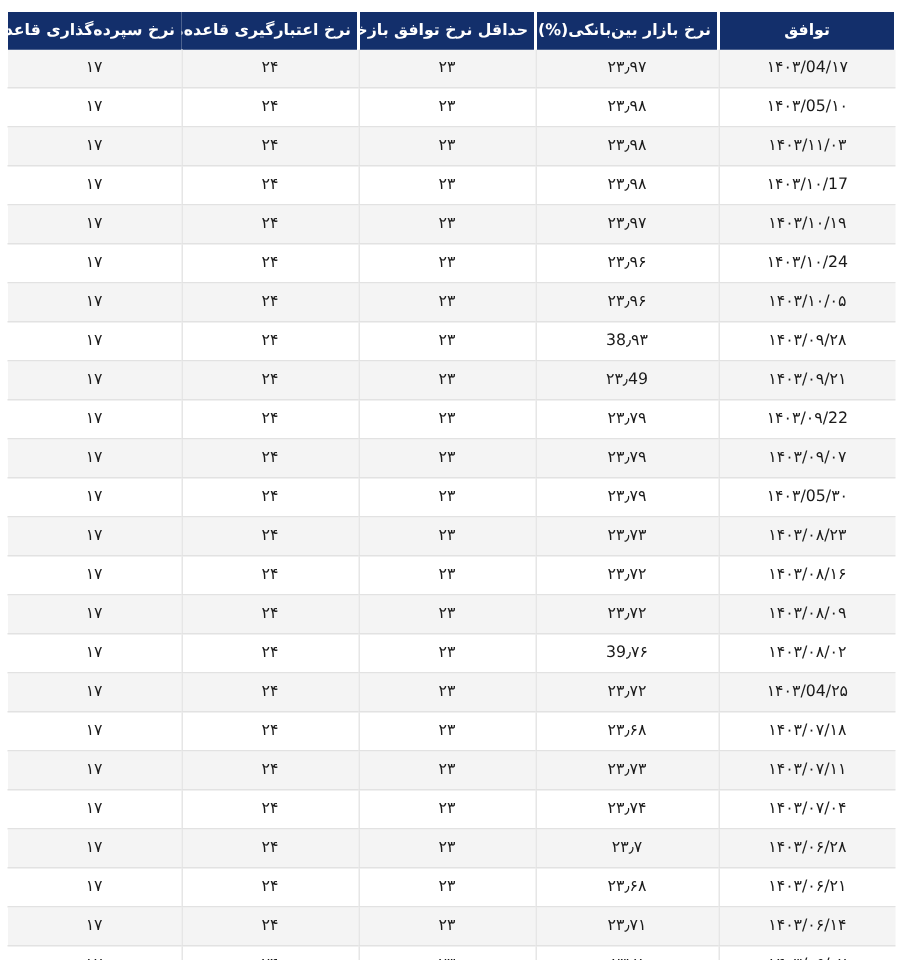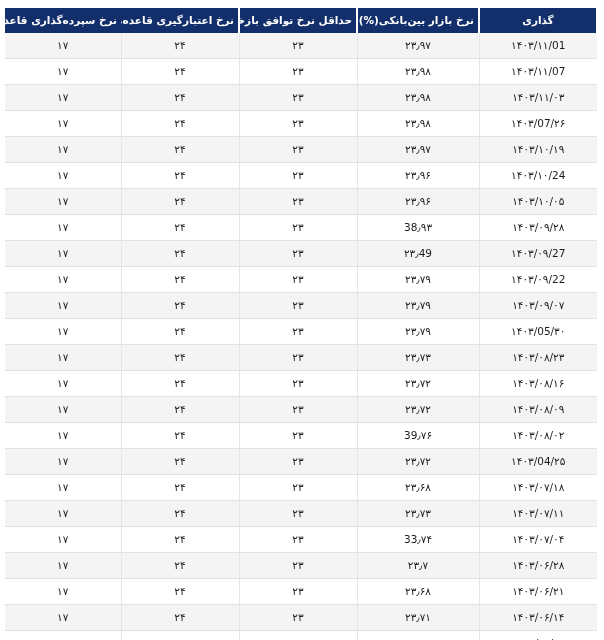--- a/index.html
+++ b/index.html
@@ -79,51 +79,51 @@
   <table class="rates">
     <colgroup>
       <col class="c-date">
       <col class="c-interbank">
       <col class="c-repo">
       <col class="c-credit">
       <col class="c-deposit">
     </colgroup>
     <thead>
       <tr>
-        <th>گذاری</th>
+        <th>توافق</th>
         <th>نرخ بازار بین‌بانکی(%)</th>
         <th>حداقل نرخ توافق بازخرید(%)</th>
         <th>نرخ اعتبارگیری قاعده‌مند(%)</th>
         <th>نرخ سپرده‌گذاری قاعده‌مند(%)</th>
       </tr>
     </thead>
     <tbody id="rates-body">
         <tr>
-          <td>۱۴۰۳/۱۱/01</td>
+          <td>۱۴۰۳/04/۱۷</td>
           <td>۲۳٫۹۷</td>
           <td>۲۳</td>
           <td>۲۴</td>
           <td>۱۷</td>
         </tr>
         <tr>
-          <td>۱۴۰۳/۱۱/07</td>
+          <td>۱۴۰۳/05/۱۰</td>
           <td>۲۳٫۹۸</td>
           <td>۲۳</td>
           <td>۲۴</td>
           <td>۱۷</td>
         </tr>
         <tr>
           <td>۱۴۰۳/۱۱/۰۳</td>
           <td>۲۳٫۹۸</td>
           <td>۲۳</td>
           <td>۲۴</td>
           <td>۱۷</td>
         </tr>
         <tr>
-          <td>۱۴۰۳/07/۲۶</td>
+          <td>۱۴۰۳/۱۰/17</td>
           <td>۲۳٫۹۸</td>
           <td>۲۳</td>
           <td>۲۴</td>
           <td>۱۷</td>
         </tr>
         <tr>
           <td>۱۴۰۳/۱۰/۱۹</td>
           <td>۲۳٫۹۷</td>
           <td>۲۳</td>
           <td>۲۴</td>
@@ -144,21 +144,21 @@
           <td>۱۷</td>
         </tr>
         <tr>
           <td>۱۴۰۳/۰۹/۲۸</td>
           <td>38٫۹۳</td>
           <td>۲۳</td>
           <td>۲۴</td>
           <td>۱۷</td>
         </tr>
         <tr>
-          <td>۱۴۰۳/۰۹/27</td>
+          <td>۱۴۰۳/۰۹/۲۱</td>
           <td>۲۳٫49</td>
           <td>۲۳</td>
           <td>۲۴</td>
           <td>۱۷</td>
         </tr>
         <tr>
           <td>۱۴۰۳/۰۹/22</td>
           <td>۲۳٫۷۹</td>
           <td>۲۳</td>
           <td>۲۴</td>
@@ -222,21 +222,21 @@
         </tr>
         <tr>
           <td>۱۴۰۳/۰۷/۱۱</td>
           <td>۲۳٫۷۳</td>
           <td>۲۳</td>
           <td>۲۴</td>
           <td>۱۷</td>
         </tr>
         <tr>
           <td>۱۴۰۳/۰۷/۰۴</td>
-          <td>33٫۷۴</td>
+          <td>۲۳٫۷۴</td>
           <td>۲۳</td>
           <td>۲۴</td>
           <td>۱۷</td>
         </tr>
         <tr>
           <td>۱۴۰۳/۰۶/۲۸</td>
           <td>۲۳٫۷</td>
           <td>۲۳</td>
           <td>۲۴</td>
           <td>۱۷</td>

